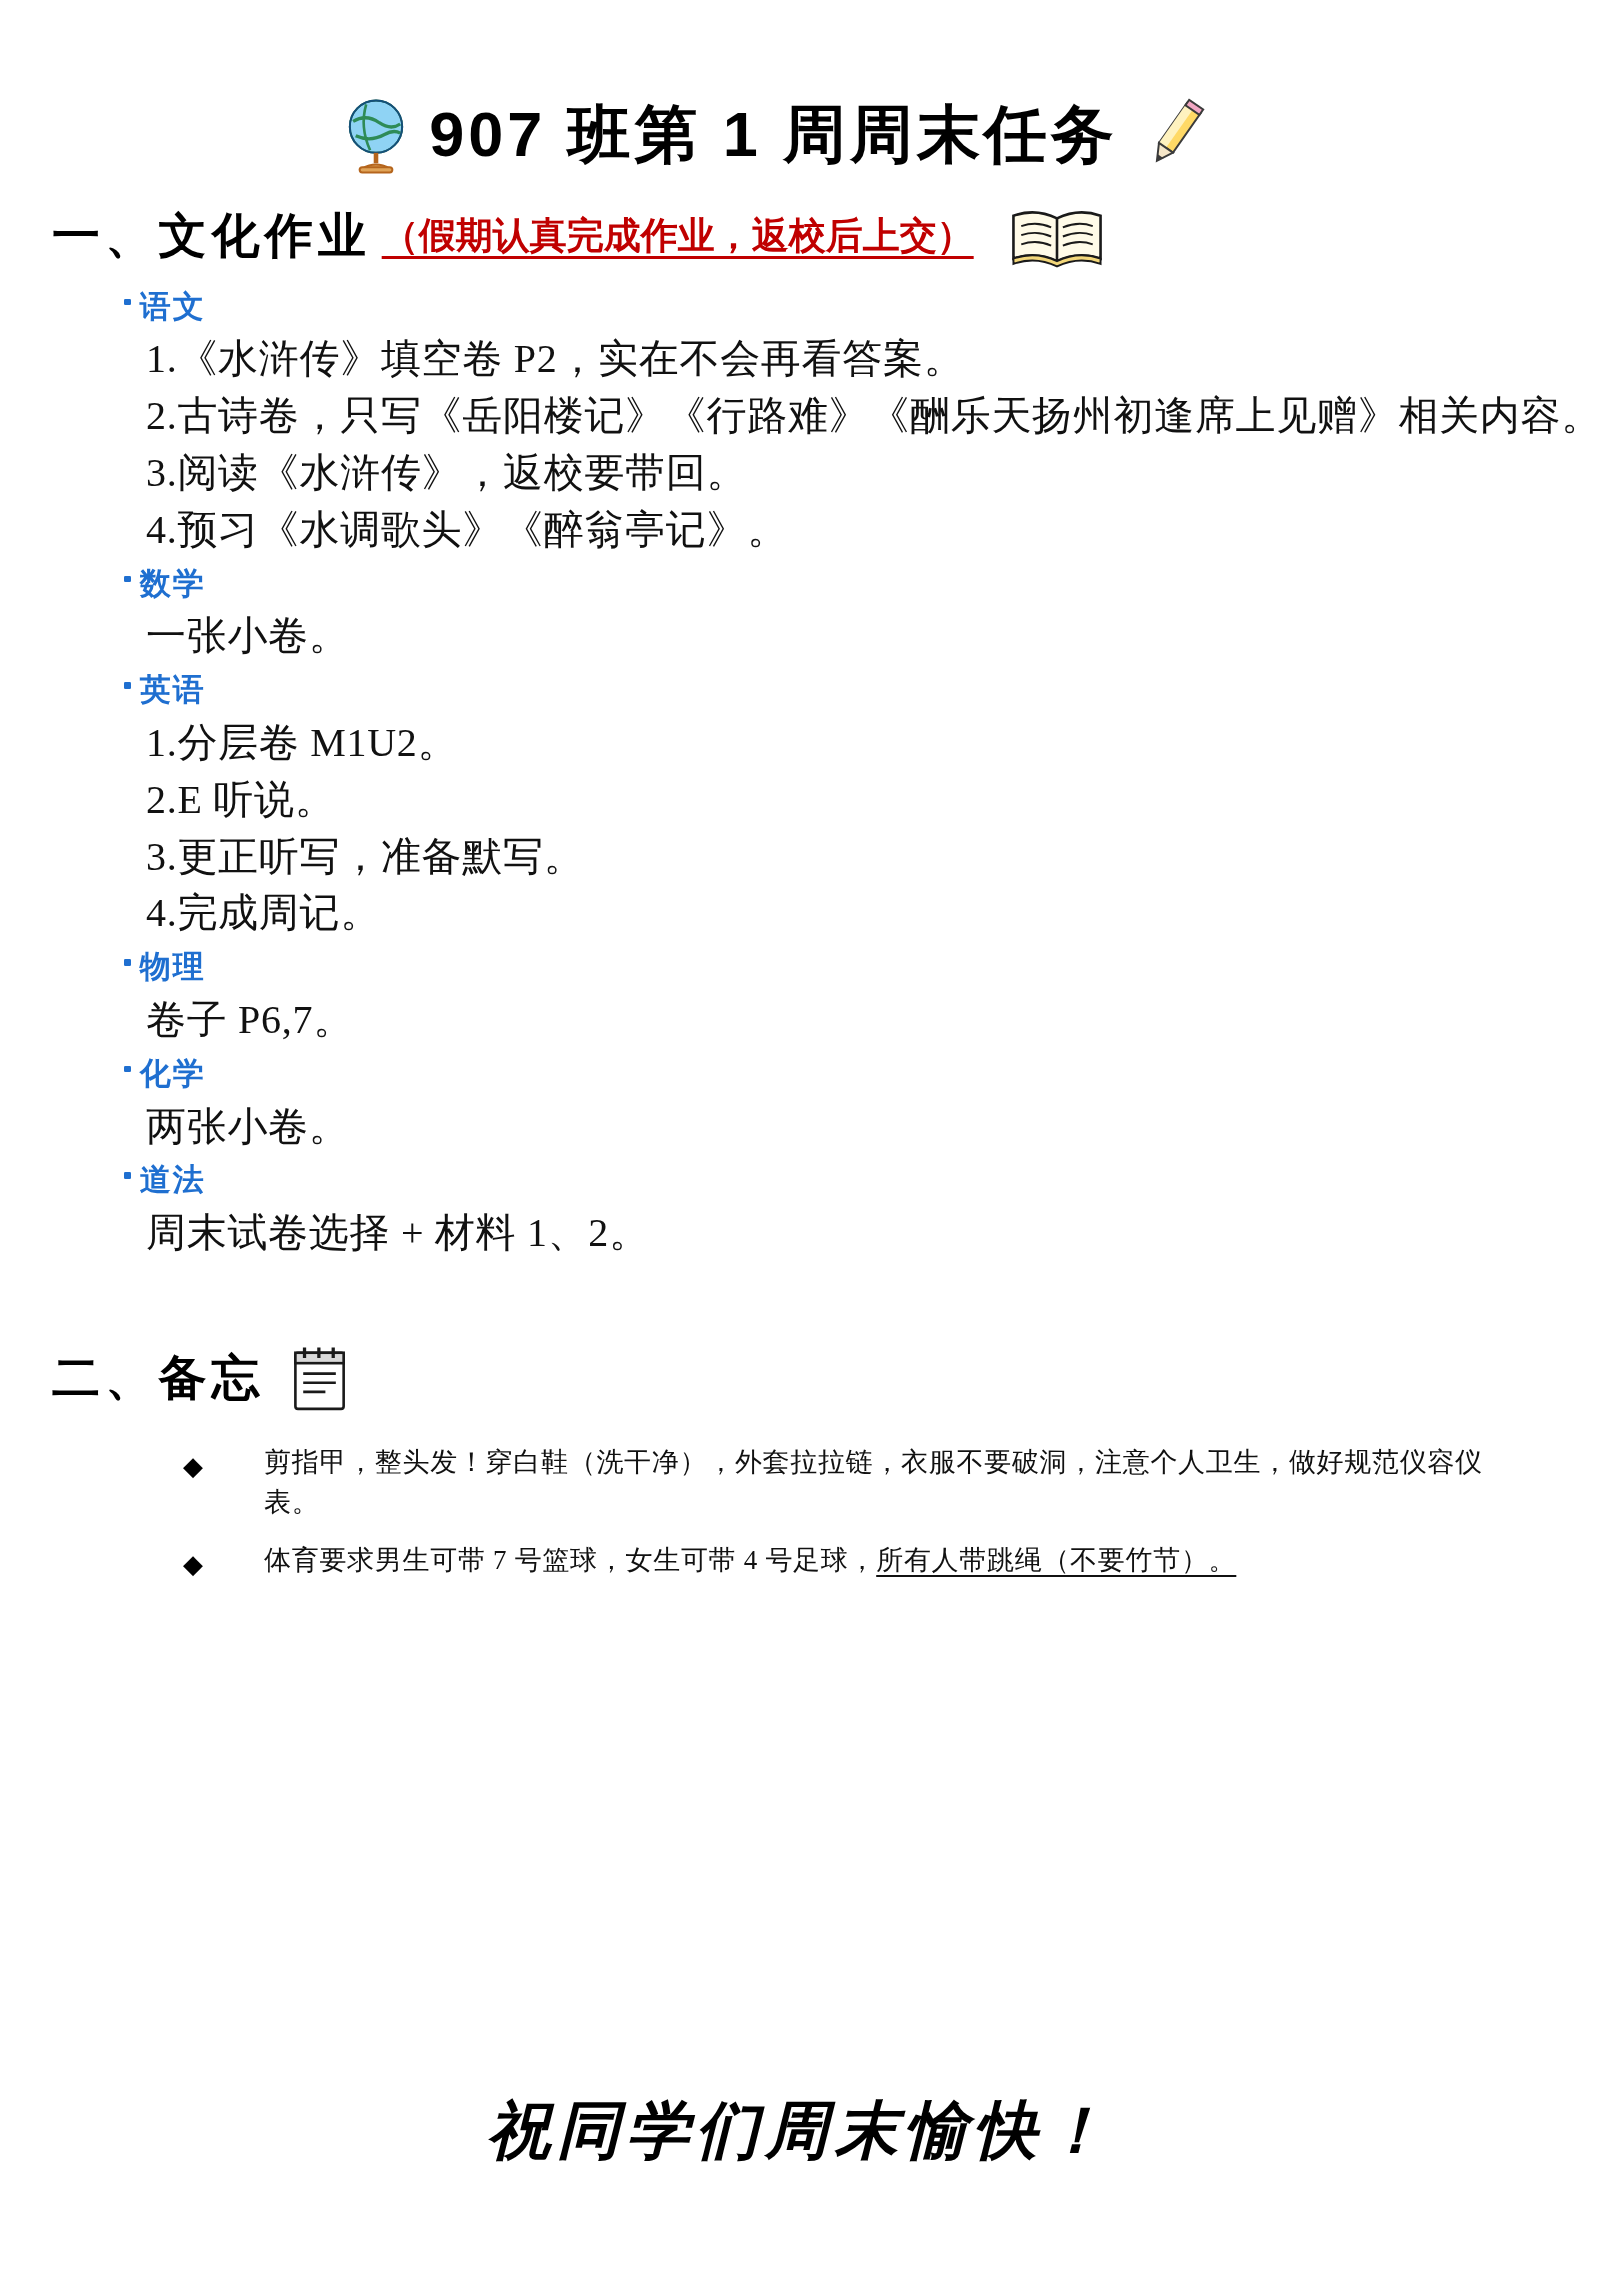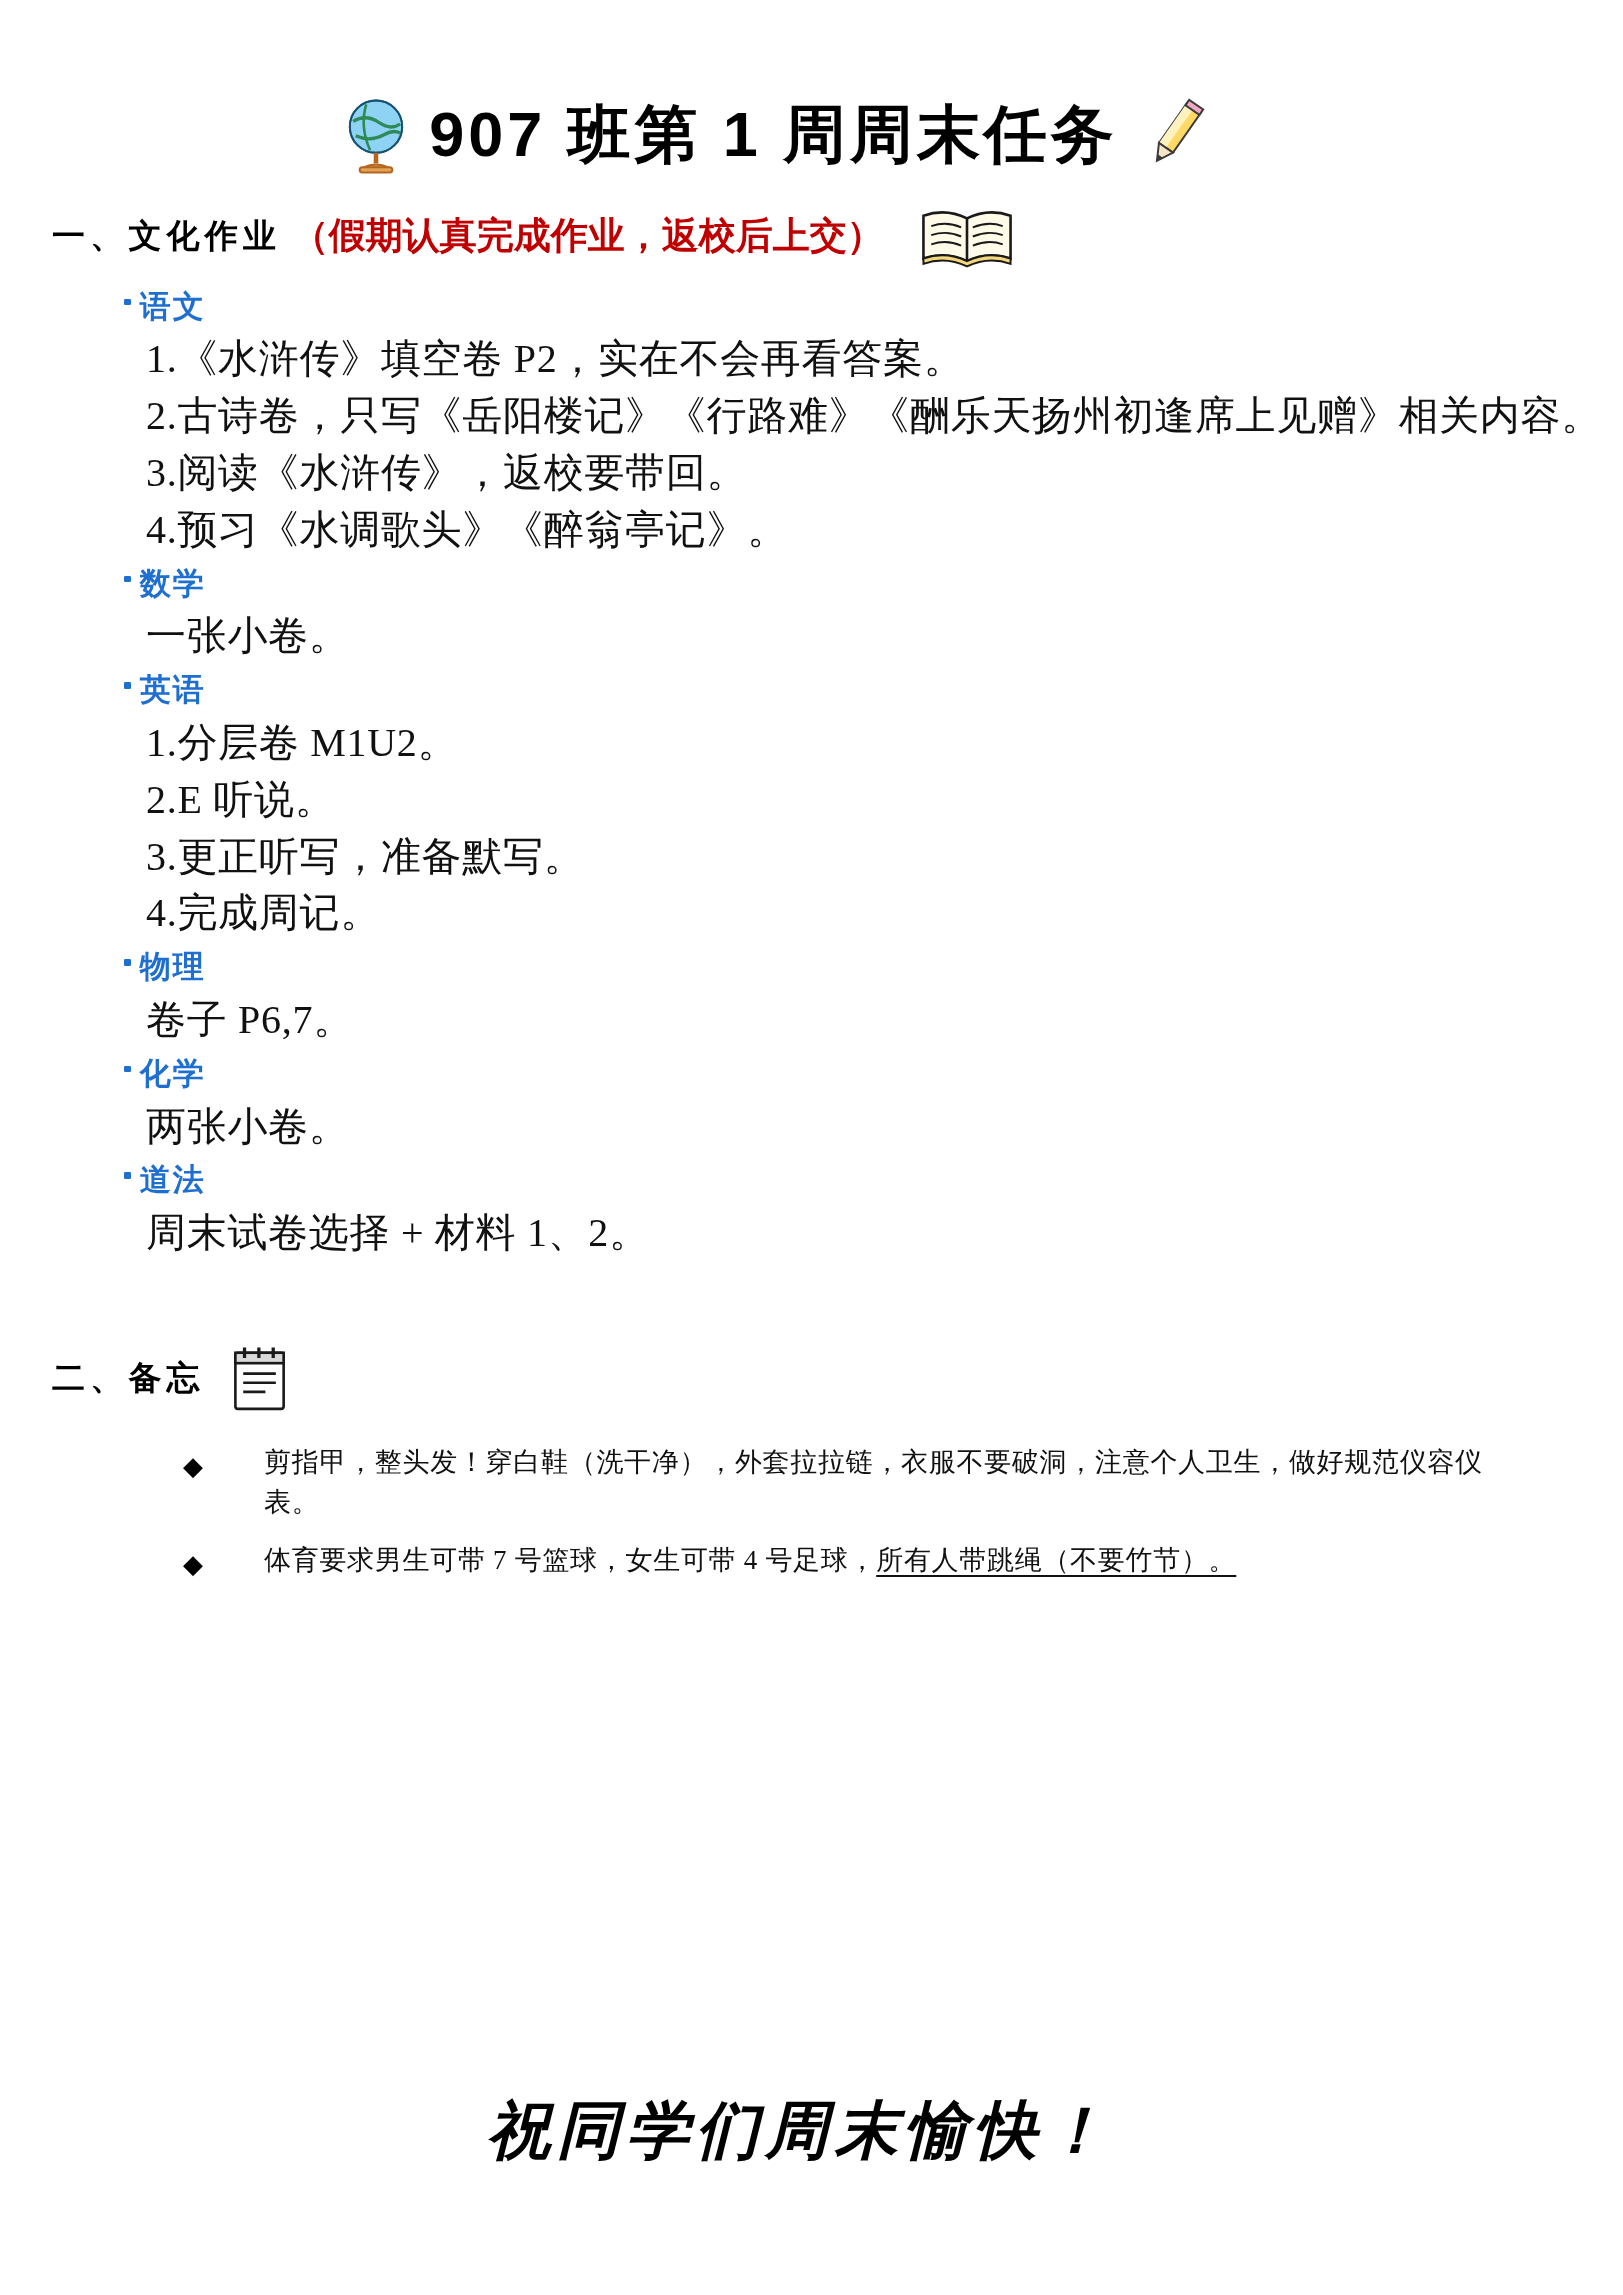--- a/index.html
+++ b/index.html
@@ -45,31 +45,32 @@
 
   
   .section-head {
     display: flex;
     align-items: center;
     gap: 7.9px;
     margin: 19.6px 0 11.8px 0;
   }
   .sec-num {
     font-family: "Liberation Sans", "DejaVu Sans", sans-serif;
-    font-size: 33px;
+    font-size: 48px;
     font-weight: 700;
     letter-spacing: 5.2px;
     color: #000;
     white-space: nowrap;
   }
   .sec-note {
     font-family: "Liberation Sans", "DejaVu Sans", sans-serif;
     font-size: 37px;
     font-weight: 700;
     color: #c00000;
+    text-decoration: underline;
     text-decoration-color: #c00000;
     text-underline-offset: 7.9px;
     white-space: nowrap;
     margin-left: 2.6px;
     text-align: center;
   }
   .icon-book { width: 98px; height: 65px; margin-left: 26px; flex: 0 0 auto; }
 
   
   .subjects { margin-left: 72px; margin-top: 17px; }

